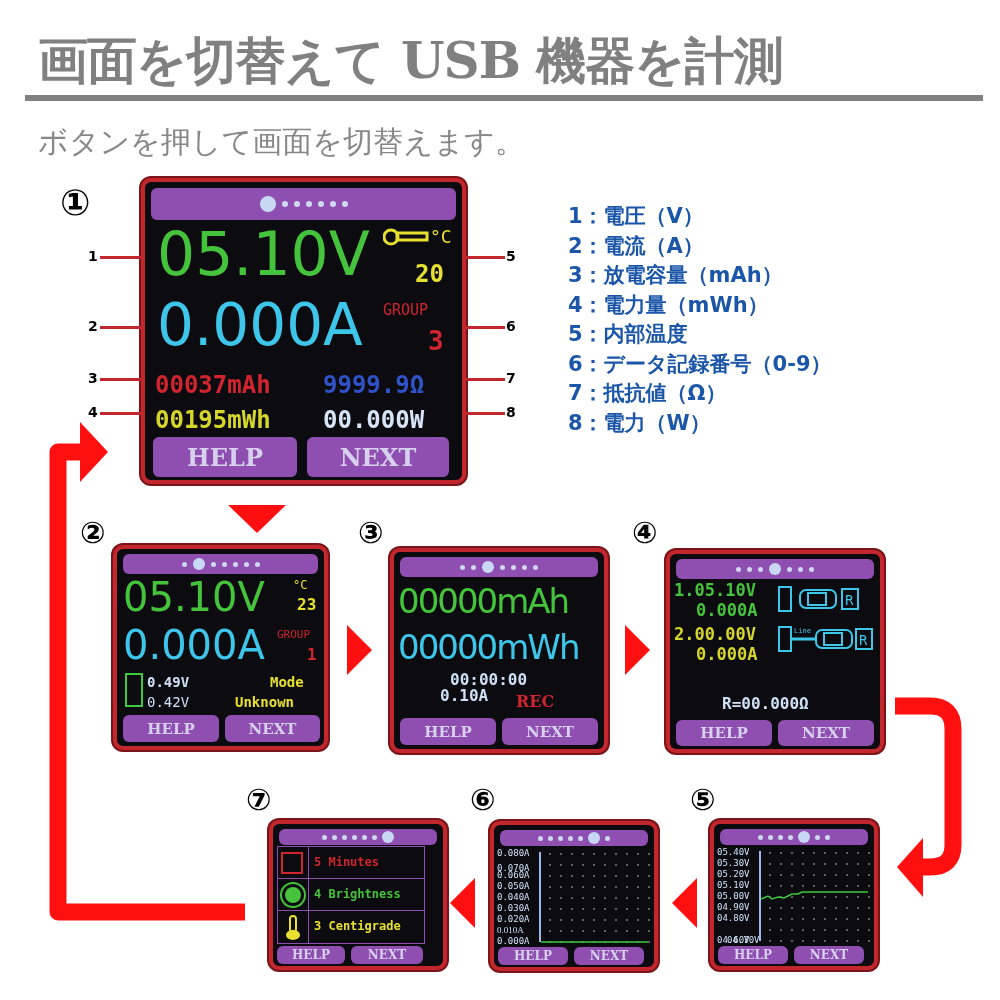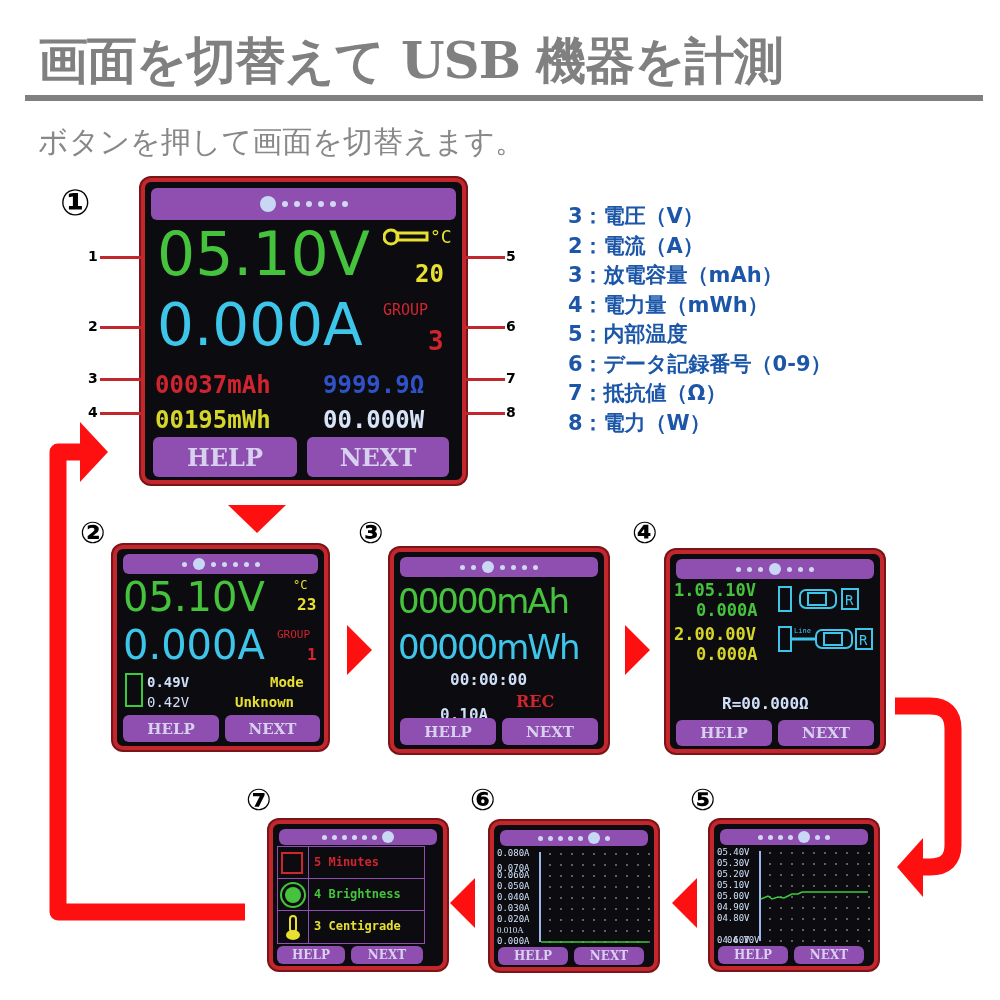--- a/index.html
+++ b/index.html
@@ -20,21 +20,21 @@
 svg.arr{position:absolute;overflow:visible}
 </style>
 </head>
 <body>
 
 <div class="title">画面を切替えて USB 機器を計測</div>
 <div class="rule"></div>
 <div class="subtitle">ボタンを押して画面を切替えます。</div>
 
 <div class="legend">
-  <div>3：電圧（V）</div>
+  <div>1：電圧（V）</div>
   <div>2：電流（A）</div>
   <div>3：放電容量（mAh）</div>
   <div>4：電力量（mWh）</div>
   <div>5：内部温度</div>
   <div>6：データ記録番号（0-9）</div>
   <div>7：抵抗値（Ω）</div>
   <div>8：電力（W）</div>
 </div>
 
 <svg class="arr" style="left:0;top:0" width="1000" height="1000">
@@ -128,21 +128,21 @@
       <span class="dot"></span>
       <span class="dot on"></span>
       <span class="dot"></span>
       <span class="dot"></span>
       <span class="dot"></span>
       <span class="dot"></span>
     </div>
   <div class="t" style="left:4px;top:32px;font-family:'DejaVu Sans',sans-serif;font-size:34px;color:#46c33c;letter-spacing:-2px">00000mAh</div>
   <div class="t" style="left:4px;top:78px;font-family:'DejaVu Sans',sans-serif;font-size:34px;color:#3ec6ea;letter-spacing:-2px">00000mWh</div>
   <div class="t" style="left:56px;top:120px;font-size:16px;font-weight:bold;color:#cfe0f8">00:00:00</div>
-  <div class="t" style="left:46px;top:155px;font-size:16px;font-weight:bold;color:#cfe0f8">0.10A</div>
+  <div class="t" style="left:46px;top:136px;font-size:16px;font-weight:bold;color:#cfe0f8">0.10A</div>
   <div class="t" style="left:122px;top:142px;font-size:16px;font-weight:bold;color:#d0242e;font-family:'DejaVu Serif',serif">REC</div>
   <div class="btn" style="left:6px;top:166px;width:96px;height:27px;font-size:15px">HELP</div>
   <div class="btn" style="left:108px;top:166px;width:96px;height:27px;font-size:15px">NEXT</div>
 </div>
 
 <div class="num" style="left:632px;top:518px;font-size:30px">④</div>
 <div class="screen" style="left:666px;top:550px;width:218px;height:203px">
   <div class="topbar" style="height:20px" id="dots-s4">
       <span class="dot"></span>
       <span class="dot"></span>

